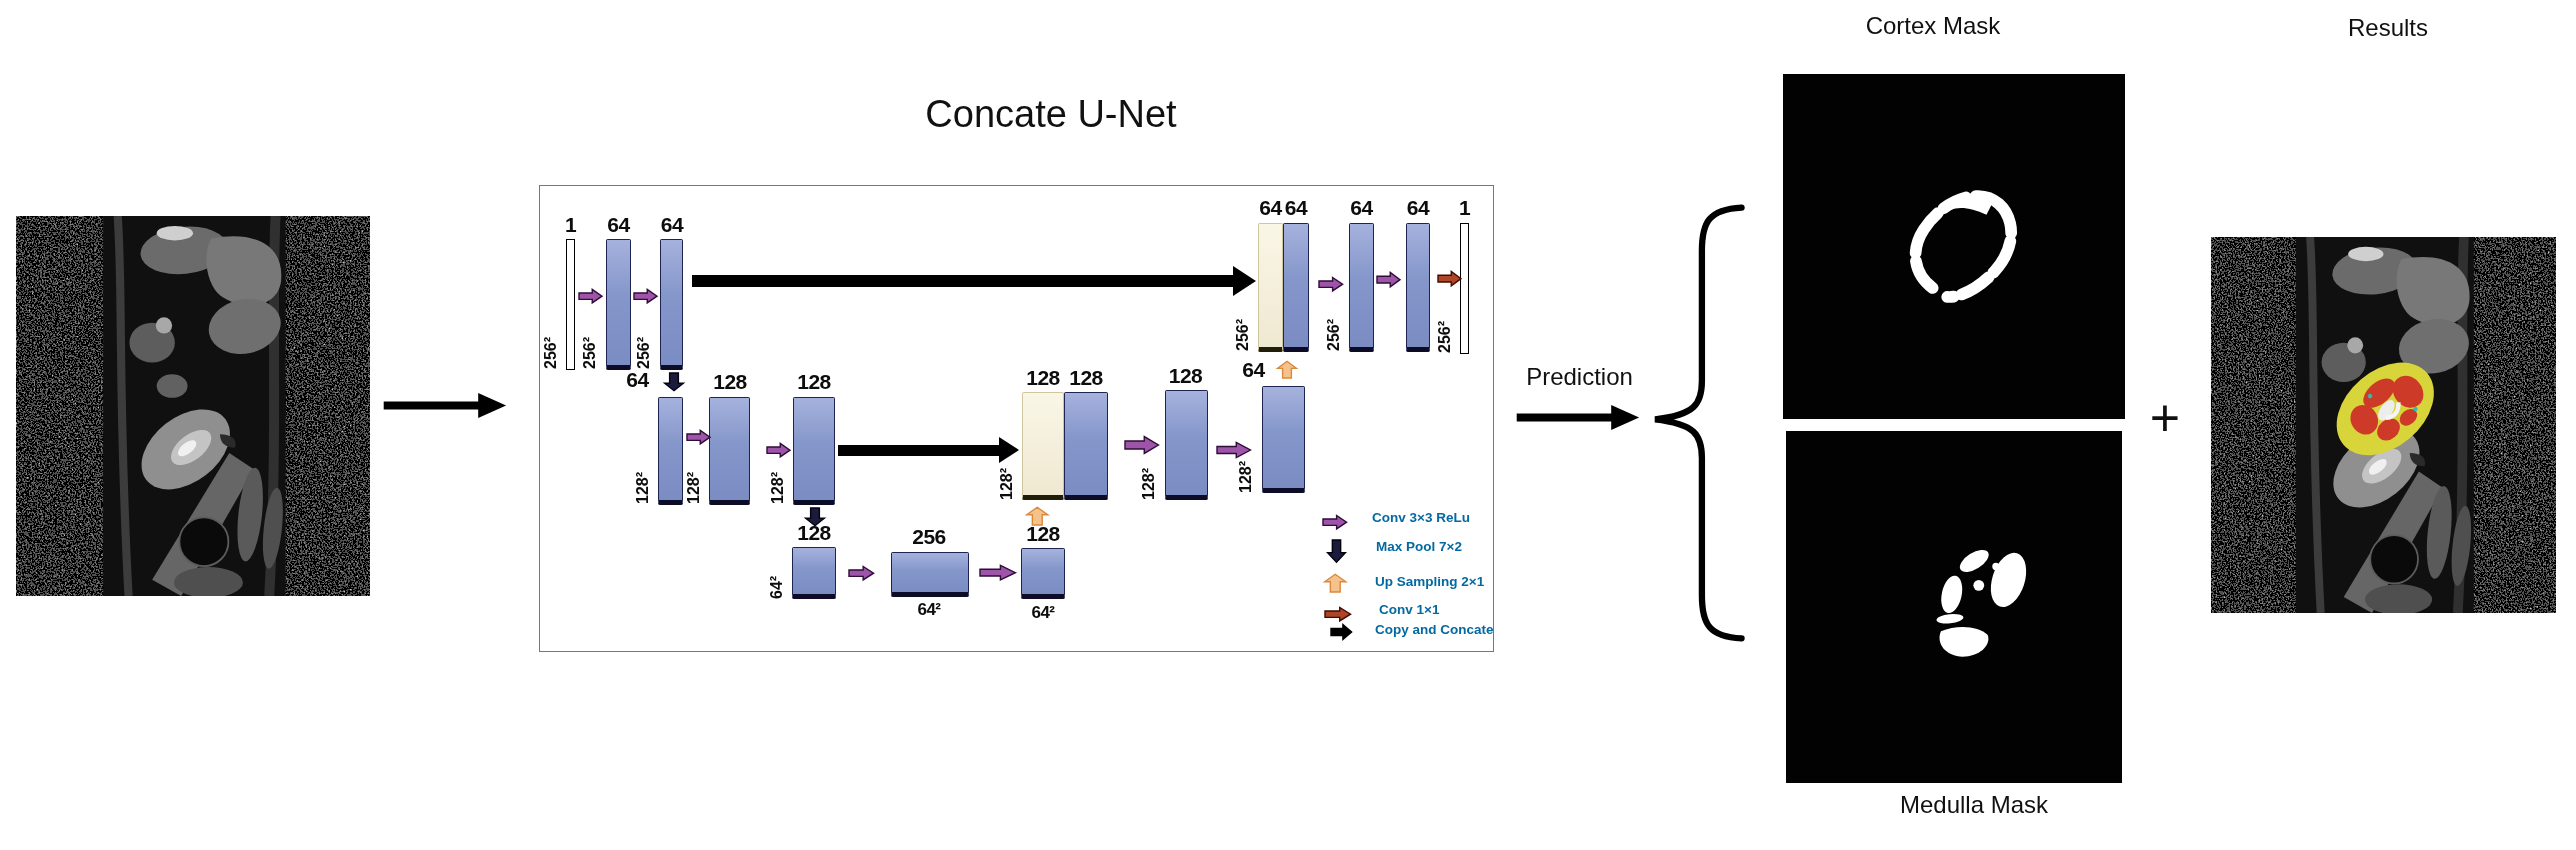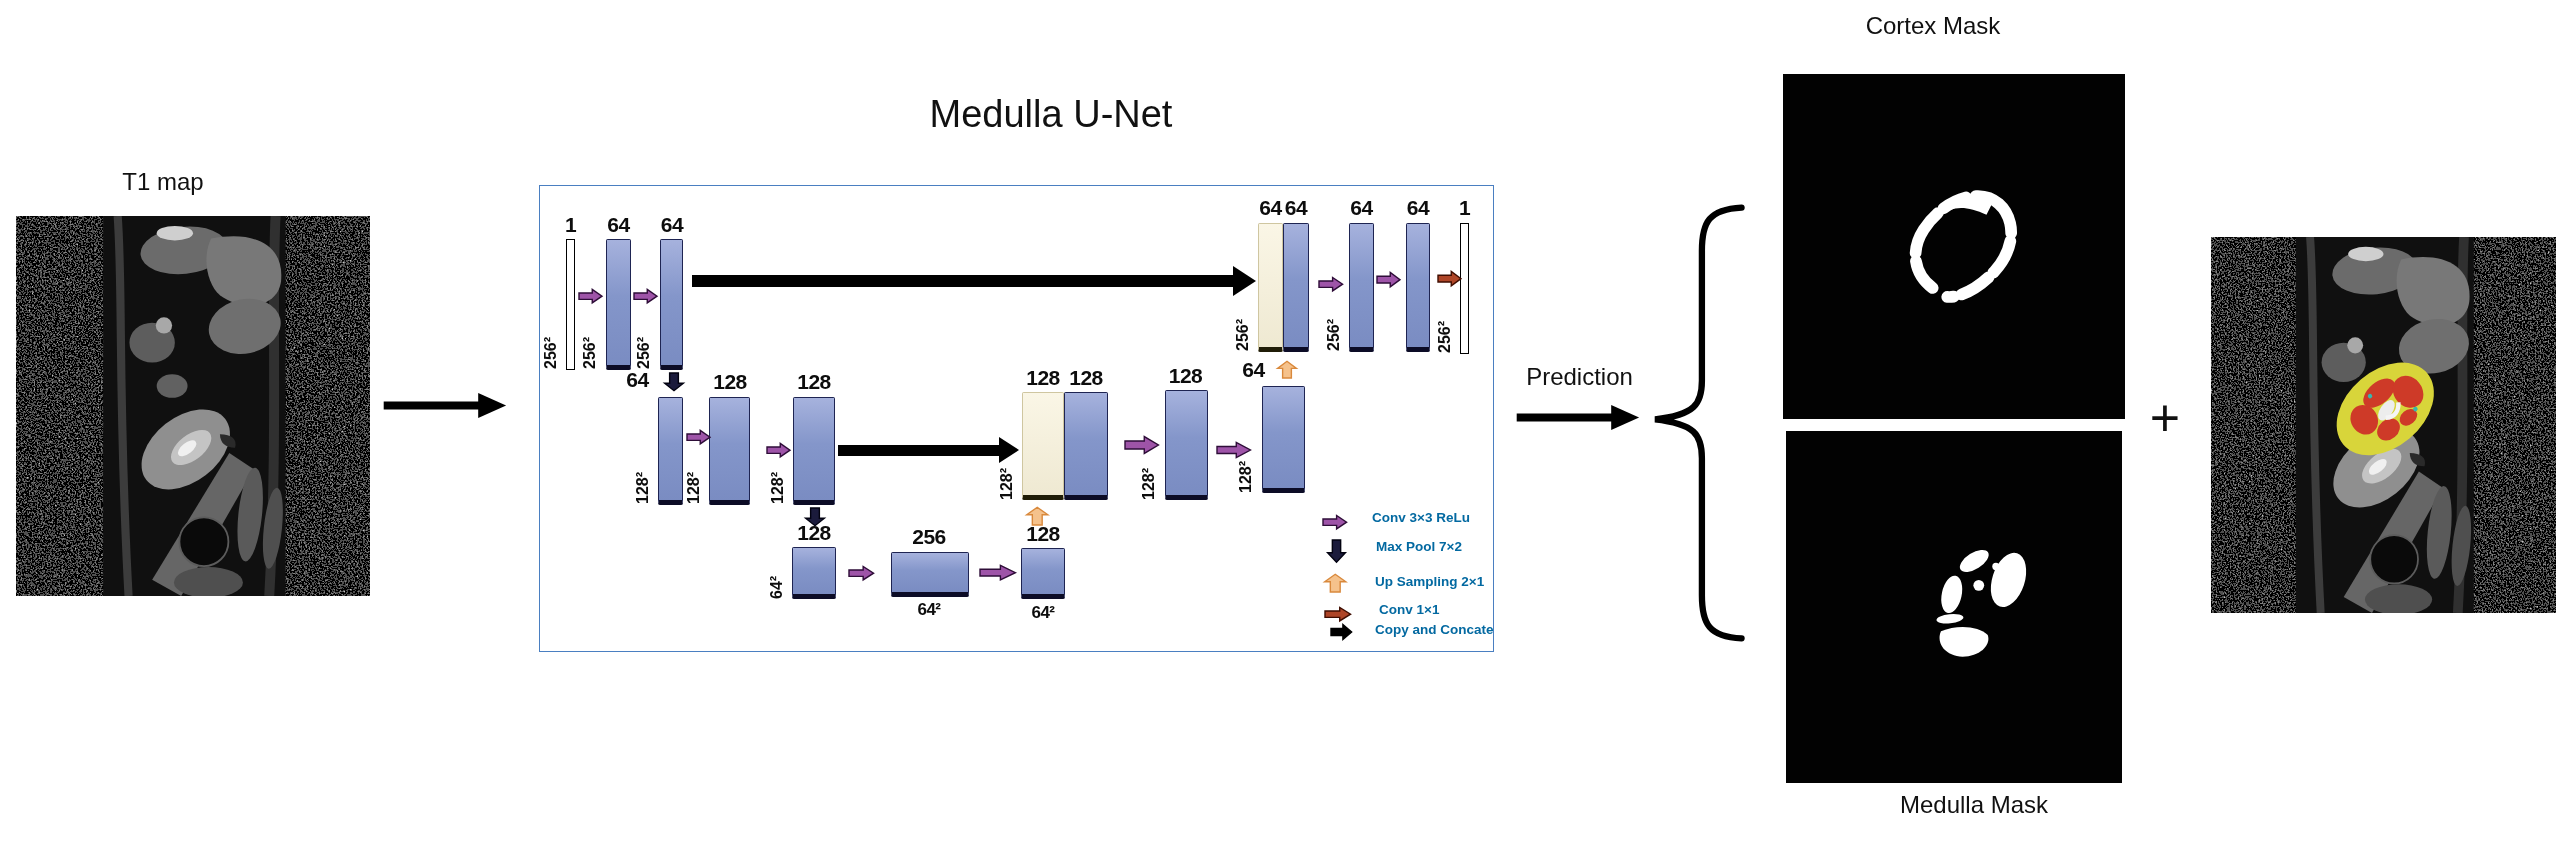--- a/index.html
+++ b/index.html
@@ -75,34 +75,33 @@
         </g>
         <path d="M235,262 L262,280 L182,420 L150,402 Z" fill="#666666"></path>
         <ellipse cx="258" cy="330" rx="13" ry="52" fill="#5a5a5a" transform="rotate(6 258 330)"></ellipse>
         <ellipse cx="283" cy="345" rx="10" ry="45" fill="#4f4f4f" transform="rotate(6 283 345)"></ellipse>
         <circle cx="207" cy="360" r="27" fill="#0a0a0a" stroke="#5c5c5c" stroke-width="2"></circle>
         <ellipse cx="212" cy="405" rx="38" ry="17" fill="#4f4f4f"></ellipse>
       </g>
     </defs>
   </svg>
 
-  <div class="h h38" style="left:19px;top:168px;width:288px;">T1 map</div>
 
   <div class="img-frame" style="left:16px;top:216px;width:354px;height:380px;">
     <svg viewBox="0 0 390 420" preserveAspectRatio="none">
       <use href="#anat"></use>
     </svg>
   </div>
 
   <svg class="img-frame" style="left:381px;top:392px;" width="126" height="27" viewBox="0 0 140 30">
     <line x1="3" y1="15" x2="112" y2="15" stroke="#000" stroke-width="9"></line>
     <polygon points="108,1 139,15 108,29" fill="#000"></polygon>
   </svg>
 
-  <div class="h" style="left:907px;top:93px;width:288px;font-size:38px;">Medulla U-Net</div>
+  <div class="h" style="left:907px;top:93px;width:288px;font-size:38px;">Concate U-Net</div>
 
   <div class="unet-box"></div>
   <div id="unet-layer">
       <div class="block io" style="left: 566px; top: 239px; width: 9px; height: 131px;"></div>
       <div class="blk-top" style="left: 539px; top: 213px; width: 63px;">1</div>
       <div class="blk-side" style="left: 543px; top: 326px; width: 20px; height: 43px;">256²</div>
       <div class="block blue" style="left: 606px; top: 239px; width: 25px; height: 131px;"></div>
       <div class="blk-top" style="left: 579px; top: 213px; width: 79px;">64</div>
       <div class="blk-side" style="left: 582px; top: 326px; width: 20px; height: 43px;">256²</div>
       <div class="block blue" style="left: 660px; top: 239px; width: 23.4px; height: 131px;"></div>
@@ -255,20 +254,21 @@
         <ellipse cx="182" cy="208" rx="15" ry="5" transform="rotate(-6 182 208)"></ellipse>
         <path d="M 172,222 C 190,214 214,216 224,226 C 228,238 214,250 196,250 C 178,250 166,236 172,222 Z"></path>
       </g>
     </svg>
   </div>
 
   <div class="h h38" style="left:1830px;top:791px;width:288px;">Medulla Mask</div>
 
   <div class="h plus" style="left:2136px;top:388px;width:58px;">+</div>
 
+  <div class="h h38" style="left:2244px;top:14.4px;width:288px;">Results</div>
 
   <div class="img-frame" style="left:2211px;top:237px;width:345px;height:376px;">
     <svg viewBox="0 0 390 420" preserveAspectRatio="none">
       <use href="#anat"></use>
       <g transform="translate(197 192) rotate(-40)">
         <ellipse rx="62" ry="43" fill="#d8d53a"></ellipse>
         <ellipse cx="-26" cy="-6" rx="15" ry="17" fill="#ce3a28" transform="rotate(8 -26 -6)"></ellipse>
         <ellipse cx="6" cy="-18" rx="21" ry="12" fill="#ce3a28"></ellipse>
         <ellipse cx="32" cy="2" rx="16" ry="19" fill="#ce3a28"></ellipse>
         <ellipse cx="-12" cy="20" rx="14" ry="11" fill="#ce3a28"></ellipse>

